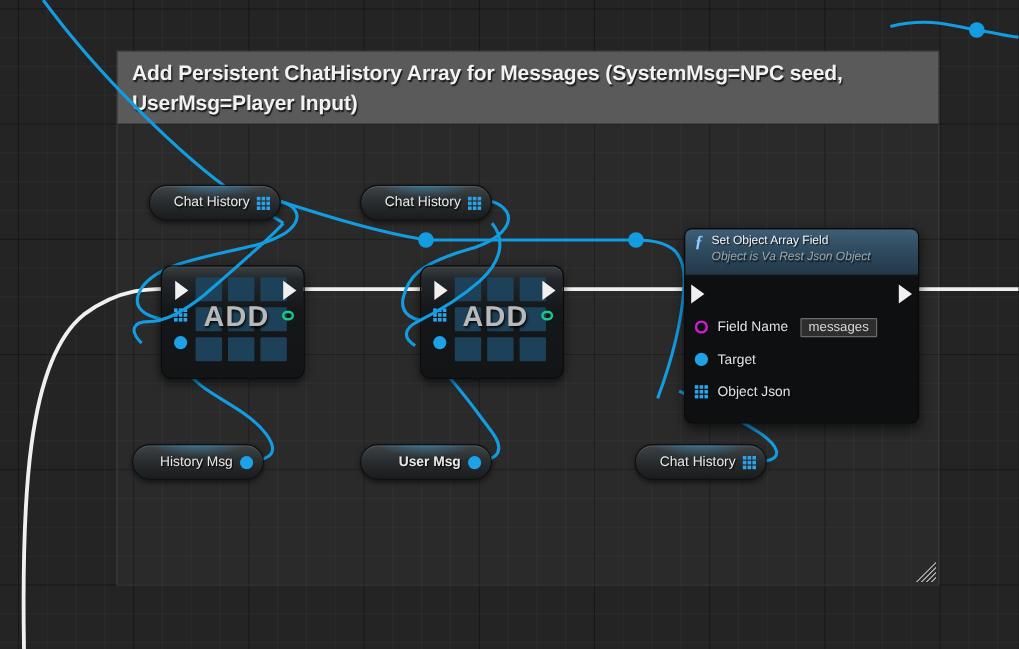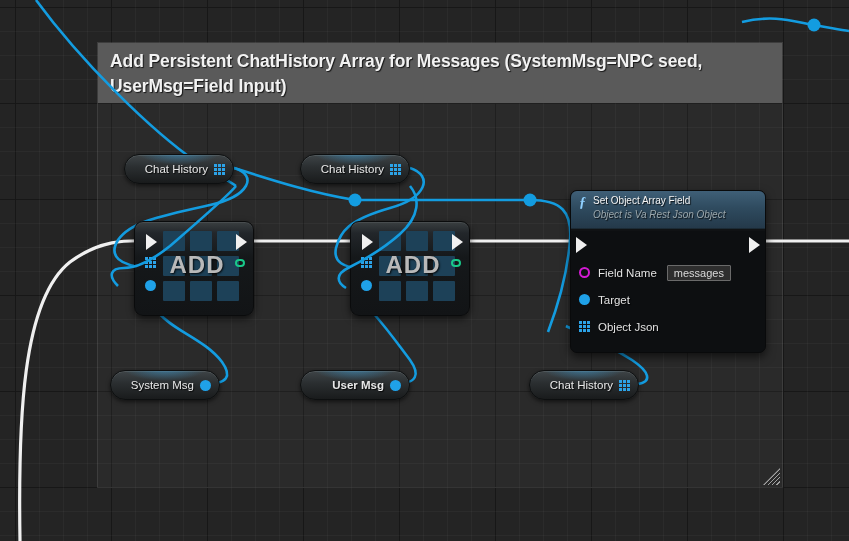--- a/index.html
+++ b/index.html
@@ -174,21 +174,21 @@
     font-family:"Liberation Sans", sans-serif;
   }
 </style>
 </head>
 <body>
 
 <div id="graph">
 
   <div id="comment">
     <div id="comment-header">
-      <div id="comment-title">Add Persistent ChatHistory Array for Messages (SystemMsg=NPC seed, UserMsg=Field Input)</div>
+      <div id="comment-title">Add Persistent ChatHistory Array for Messages (SystemMsg=NPC seed, UserMsg=Player Input)</div>
     </div>
     <div id="comment-resize"></div>
   </div>
 
   <svg id="wires-under" width="849" height="541">
 
     <path class="wire-exec" d="M 20,541 C 18,420 22,300 70,262 C 100,240 125,240 150,241"></path>
 
     <path class="wire-exec" d="M 242,241 L 366,241"></path>
 
@@ -247,21 +247,21 @@
         <i></i>
         <i></i>
         <i></i>
         <i></i>
         <i></i>
         <i></i>
     </span>
   </div>
 
   <div class="pill" style="left:110px; top:370px; width:110px;">
-    <span class="pill-label">System Msg</span>
+    <span class="pill-label">History Msg</span>
     <span class="pin-dot"></span>
   </div>
 
   <div class="pill" style="left:300px; top:370px; width:110px;font-weight:bold;">
     <span class="pill-label">User Msg</span>
     <span class="pin-dot"></span>
   </div>
 
   <div class="pill" style="left:529px; top:370px; width:110px;">
     <span class="pill-label">Chat History</span>

